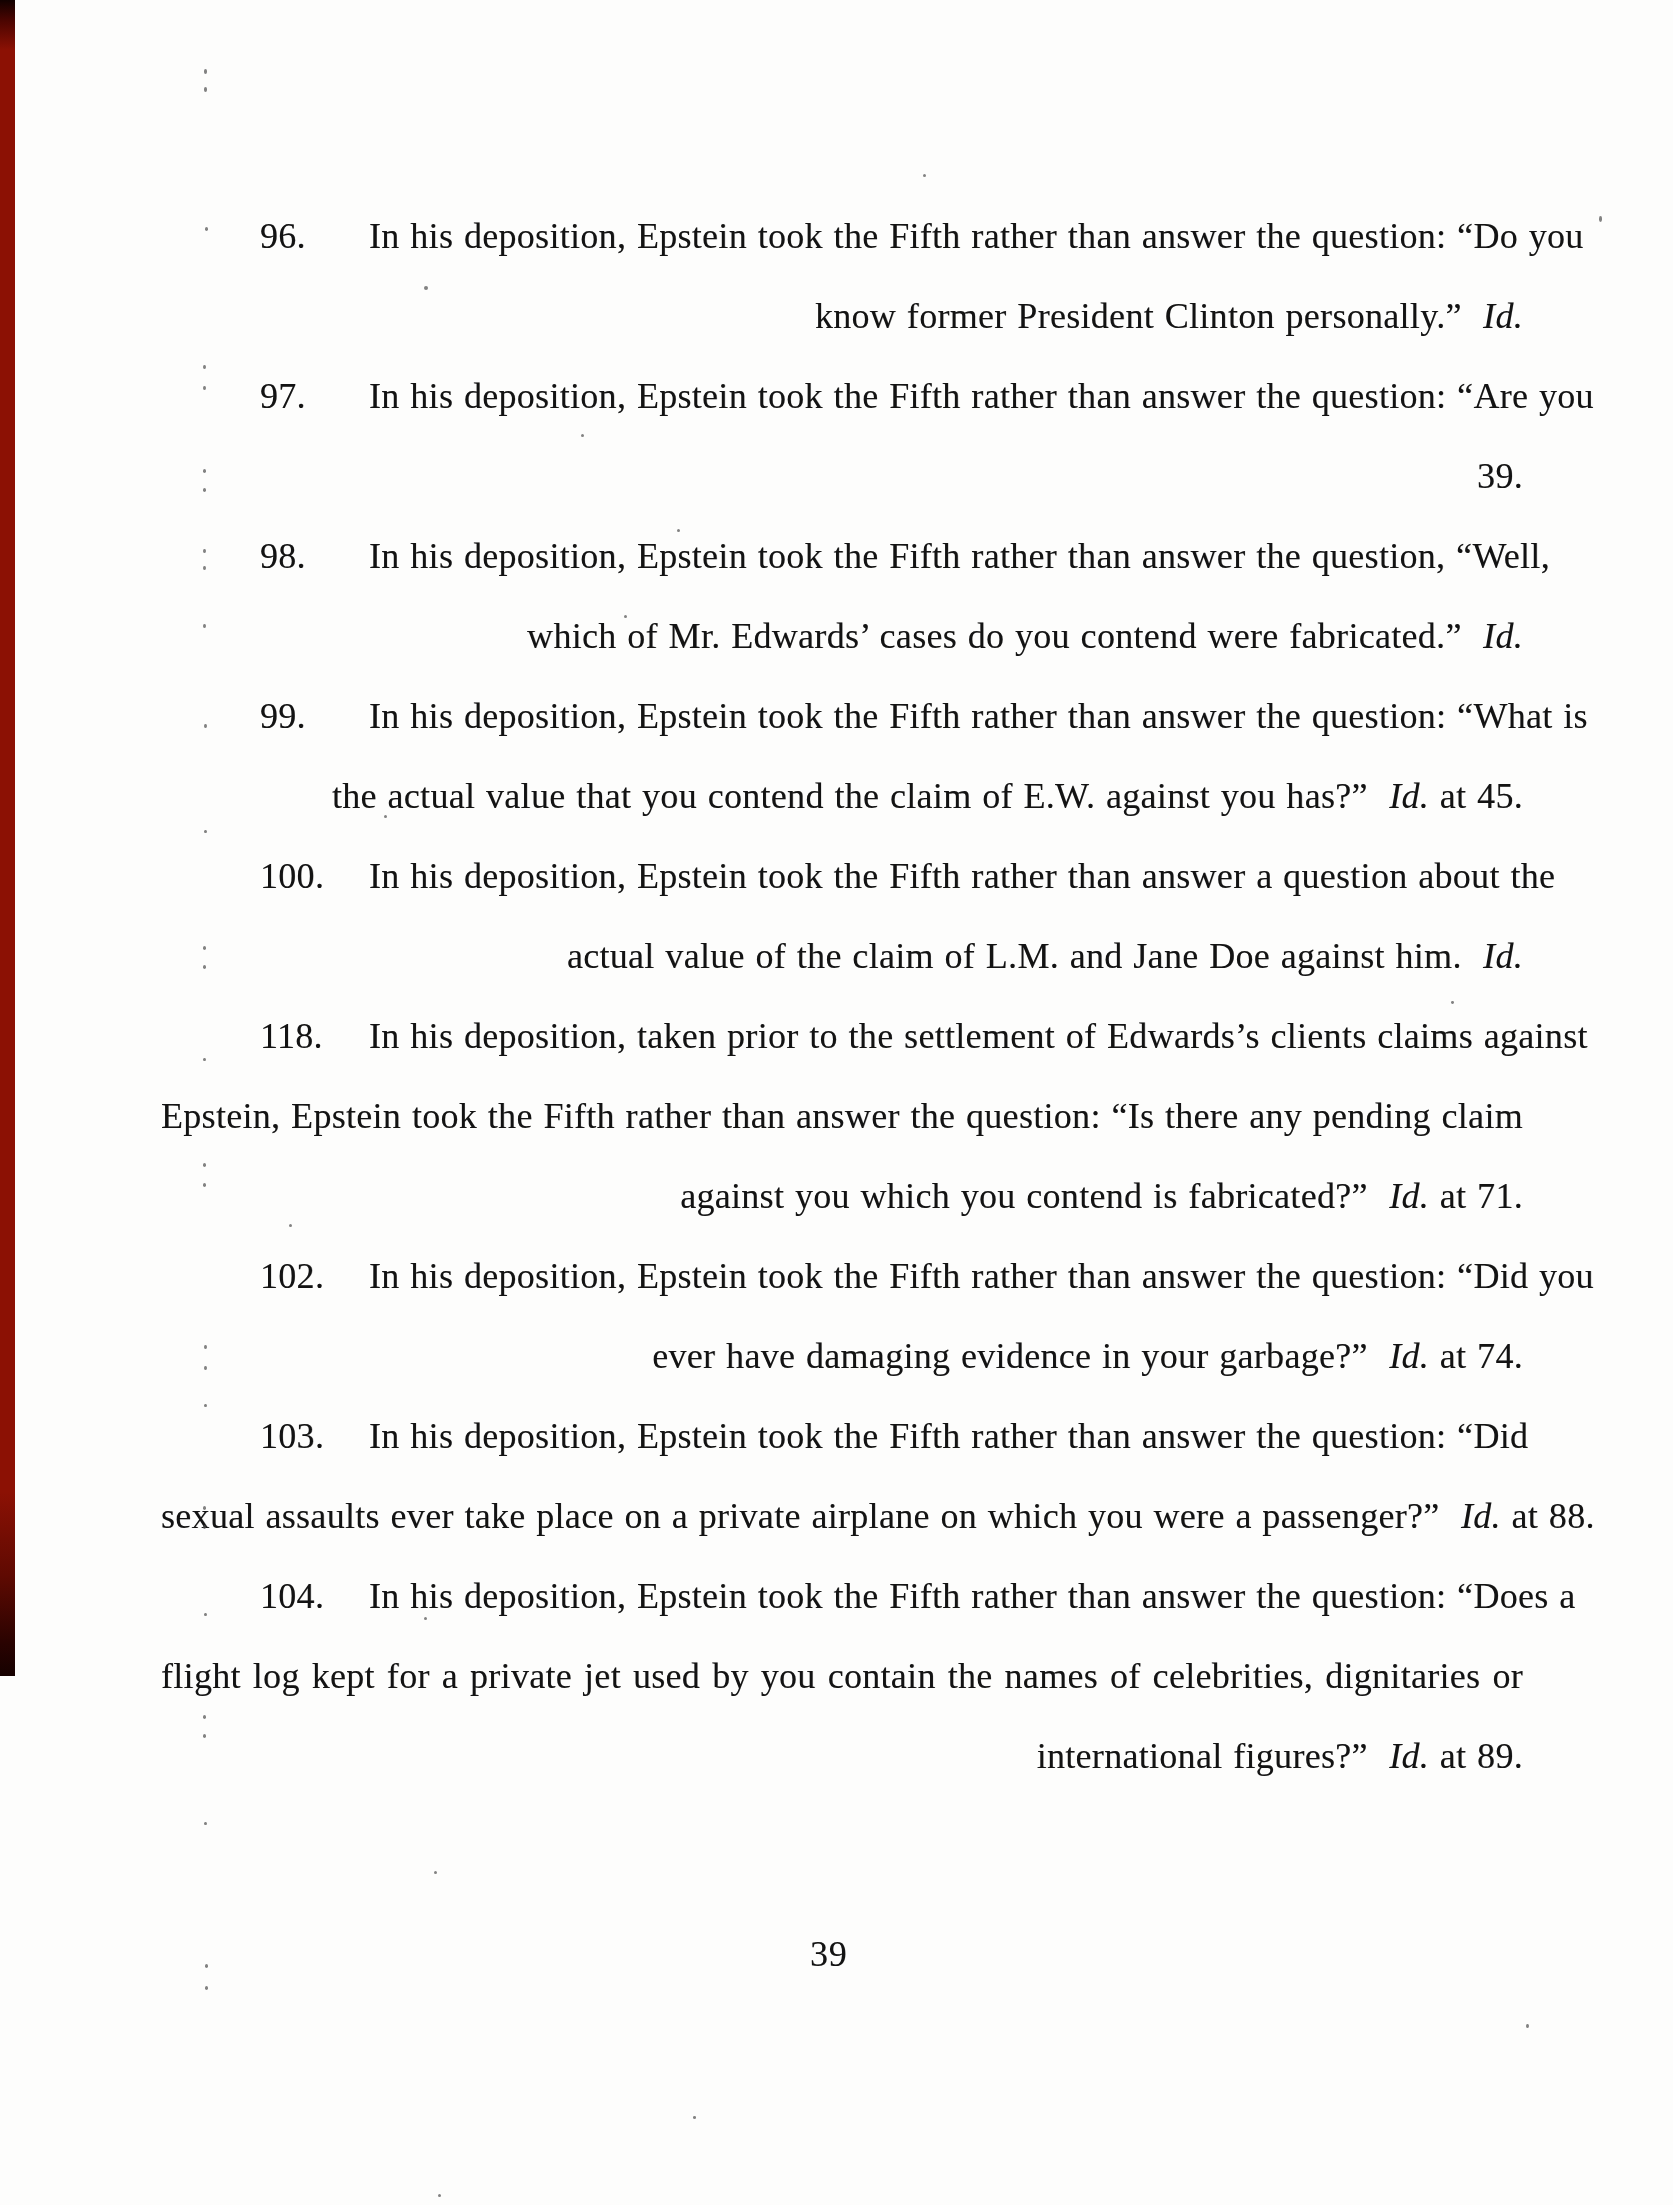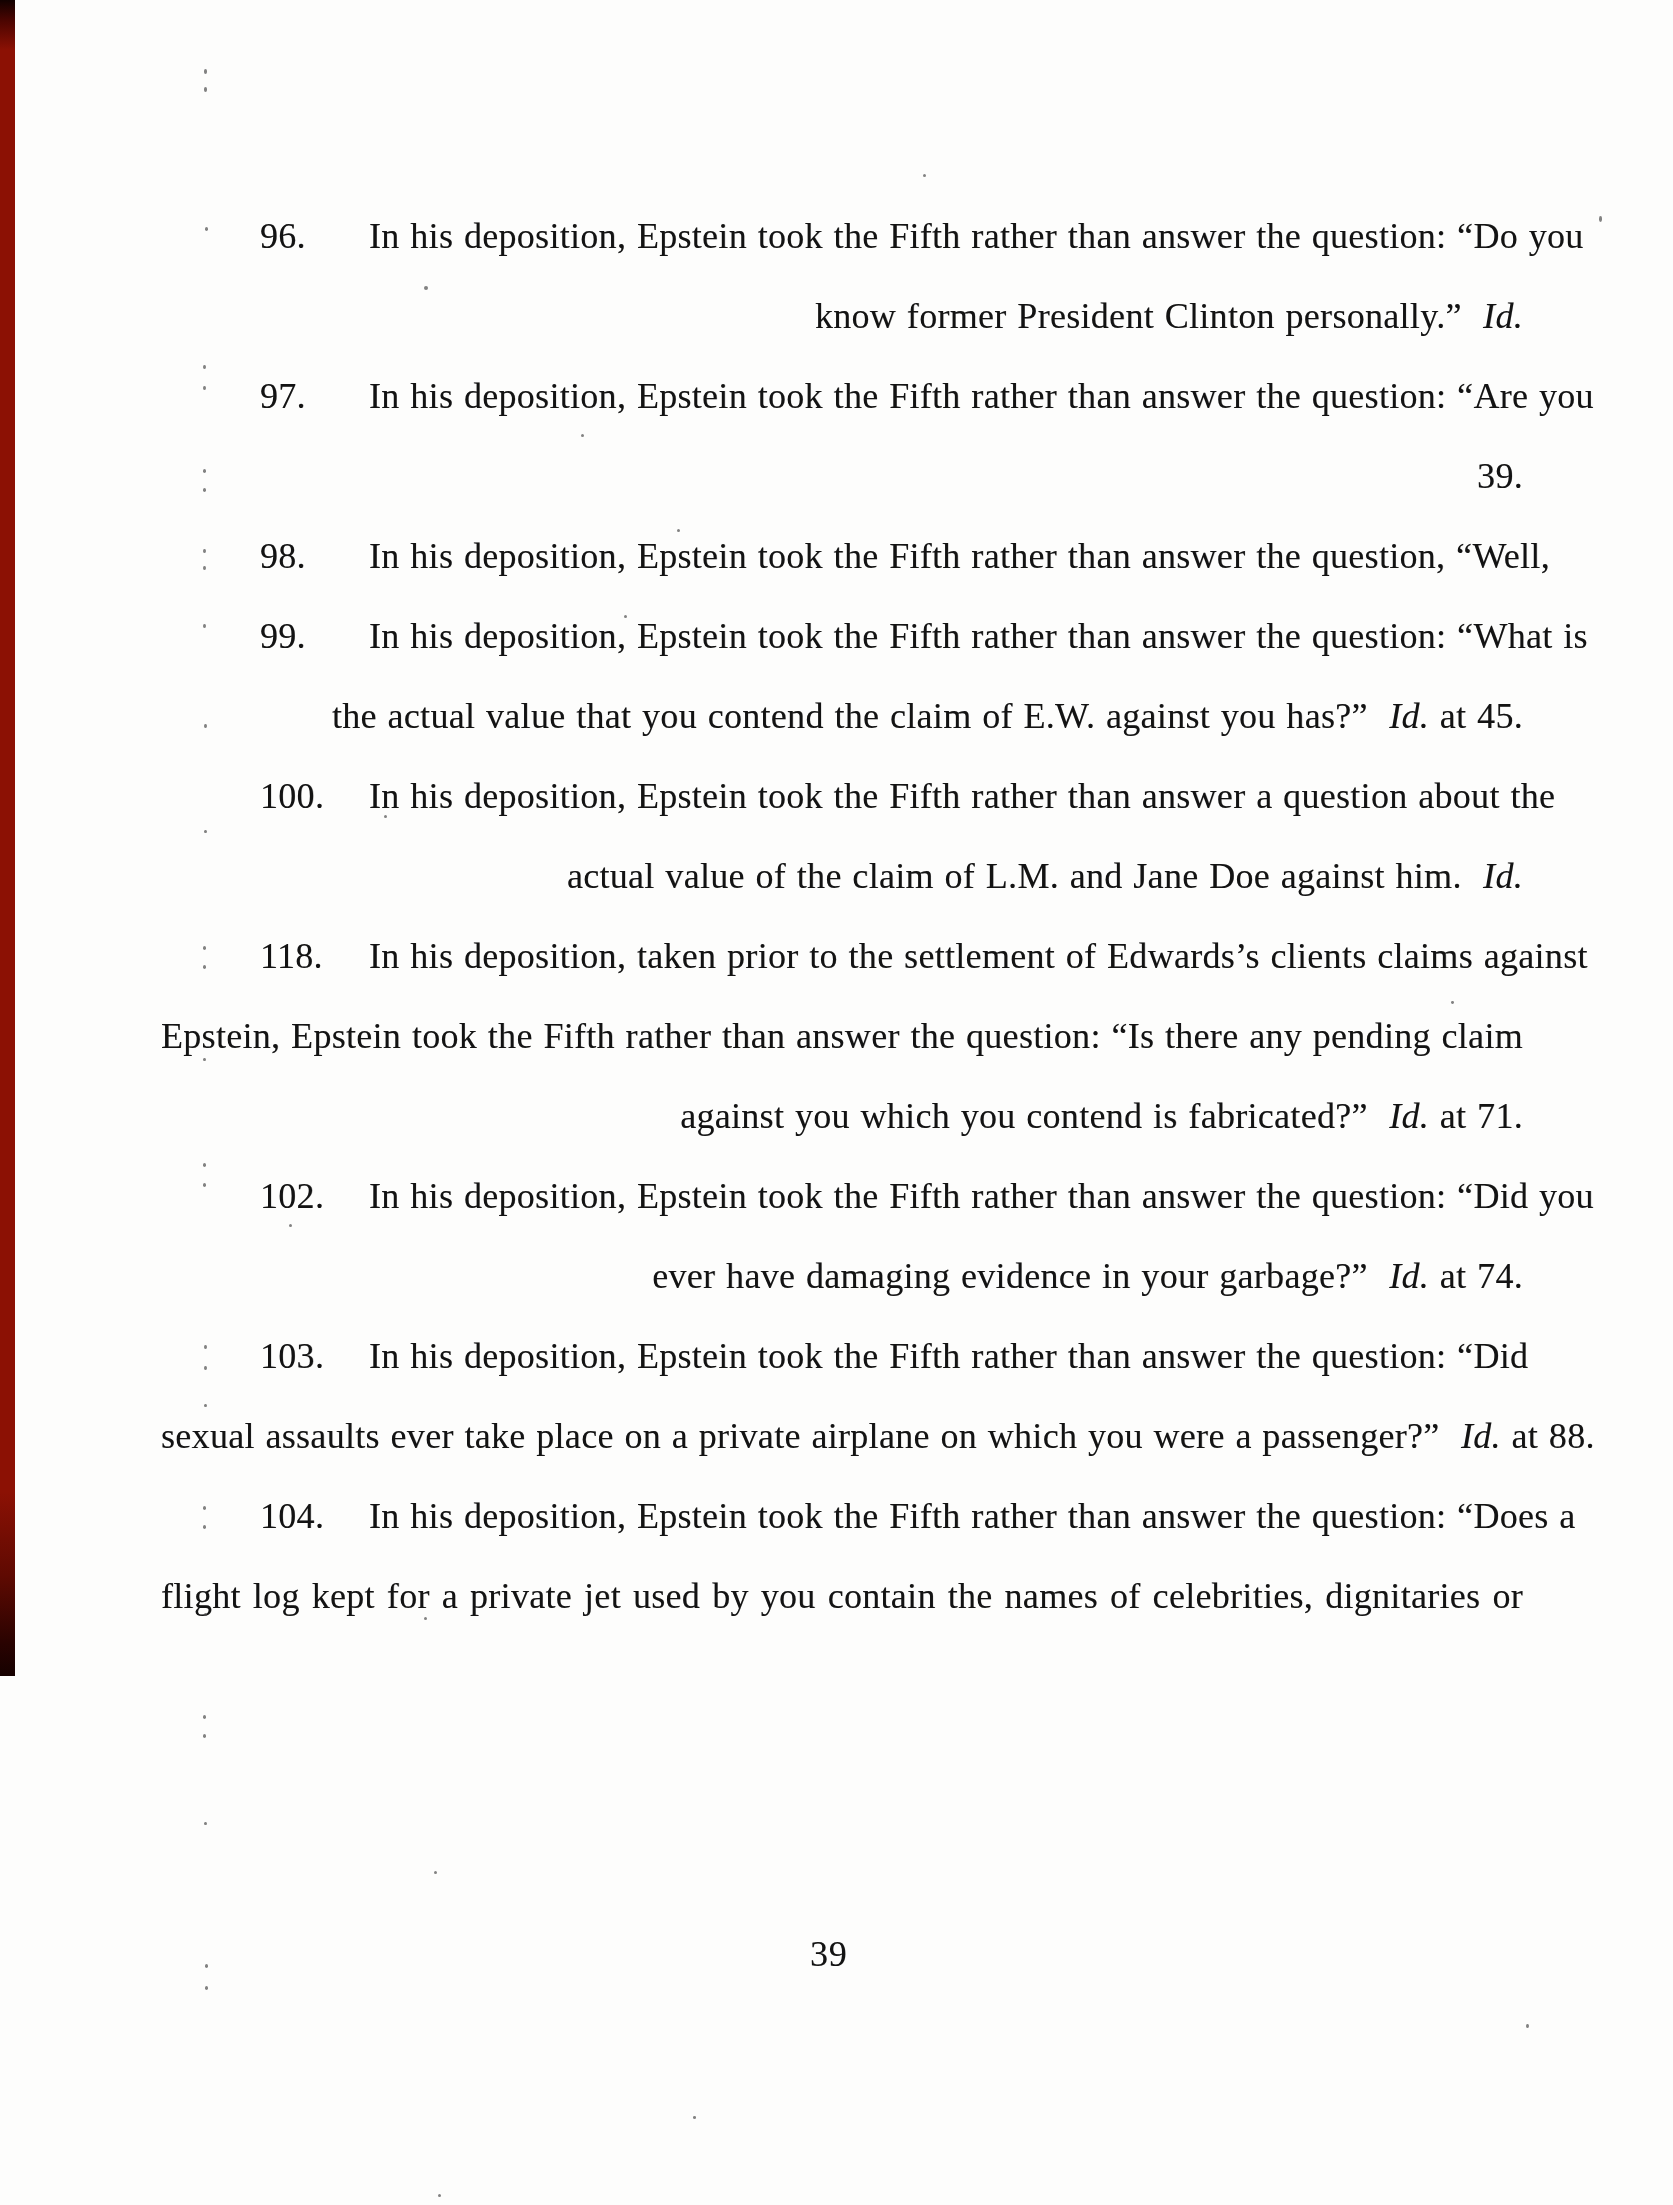--- a/index.html
+++ b/index.html
@@ -45,20 +45,21 @@
       <div>
         <div class="line j"><span class="indent"></span><span class="num">96.</span><span>In his deposition, Epstein took the Fifth rather than answer the question: “Do you</span></div>
         <div class="line"><span>know former President Clinton personally.”&nbsp; </span><span class="it">Id.</span></div>
       </div>
       <div>
         <div class="line j"><span class="indent"></span><span class="num">97.</span><span>In his deposition, Epstein took the Fifth rather than answer the question: “Are you</span></div>
         <div class="line"><span>39.</span></div>
       </div>
       <div>
         <div class="line j"><span class="indent"></span><span class="num">98.</span><span>In his deposition, Epstein took the Fifth rather than answer the question, “Well,</span></div>
+        <div class="line"><span>which of Mr. Edwards’ cases do you contend were fabricated.”&nbsp; </span><span class="it">Id.</span></div>
       </div>
       <div>
         <div class="line j"><span class="indent"></span><span class="num">99.</span><span>In his deposition, Epstein took the Fifth rather than answer the question: “What is</span></div>
         <div class="line"><span>the actual value that you contend the claim of E.W. against you has?”&nbsp; </span><span class="it">Id.</span><span> at 45.</span></div>
       </div>
       <div>
         <div class="line j"><span class="indent"></span><span class="num">100.</span><span>In his deposition, Epstein took the Fifth rather than answer a question about the</span></div>
         <div class="line"><span>actual value of the claim of L.M. and Jane Doe against him.&nbsp; </span><span class="it">Id.</span></div>
       </div>
       <div>
@@ -70,20 +71,21 @@
         <div class="line j"><span class="indent"></span><span class="num">102.</span><span>In his deposition, Epstein took the Fifth rather than answer the question: “Did you</span></div>
         <div class="line"><span>ever have damaging evidence in your garbage?”&nbsp; </span><span class="it">Id.</span><span> at 74.</span></div>
       </div>
       <div>
         <div class="line j"><span class="indent"></span><span class="num">103.</span><span>In his deposition, Epstein took the Fifth rather than answer the question: “Did</span></div>
         <div class="line"><span>sexual assaults ever take place on a private airplane on which you were a passenger?”&nbsp; </span><span class="it">Id.</span><span> at 88.</span></div>
       </div>
       <div>
         <div class="line j"><span class="indent"></span><span class="num">104.</span><span>In his deposition, Epstein took the Fifth rather than answer the question: “Does a</span></div>
         <div class="line j"><span>flight log kept for a private jet used by you contain the names of celebrities, dignitaries or</span></div>
+        <div class="line"><span>international figures?”&nbsp; </span><span class="it">Id.</span><span> at 89.</span></div>
       </div>
     </div>
   <div class="pagenum">39</div>
 <div class="speck" style="left: 204px; top: 69px; width: 3.4px; height: 4.8px;"></div>
     <div class="speck" style="left: 204px; top: 87px; width: 3.4px; height: 4.8px;"></div>
     <div class="speck" style="left: 205px; top: 227px; width: 3.4px; height: 4.1px;"></div>
     <div class="speck" style="left: 424px; top: 286px; width: 4.1px; height: 4.1px;"></div>
     <div class="speck" style="left: 923px; top: 174px; width: 3.4px; height: 3.4px;"></div>
     <div class="speck" style="left: 1599px; top: 216px; width: 3.4px; height: 5.5px;"></div>
     <div class="speck" style="left: 203px; top: 365px; width: 2.8px; height: 4.1px;"></div>

